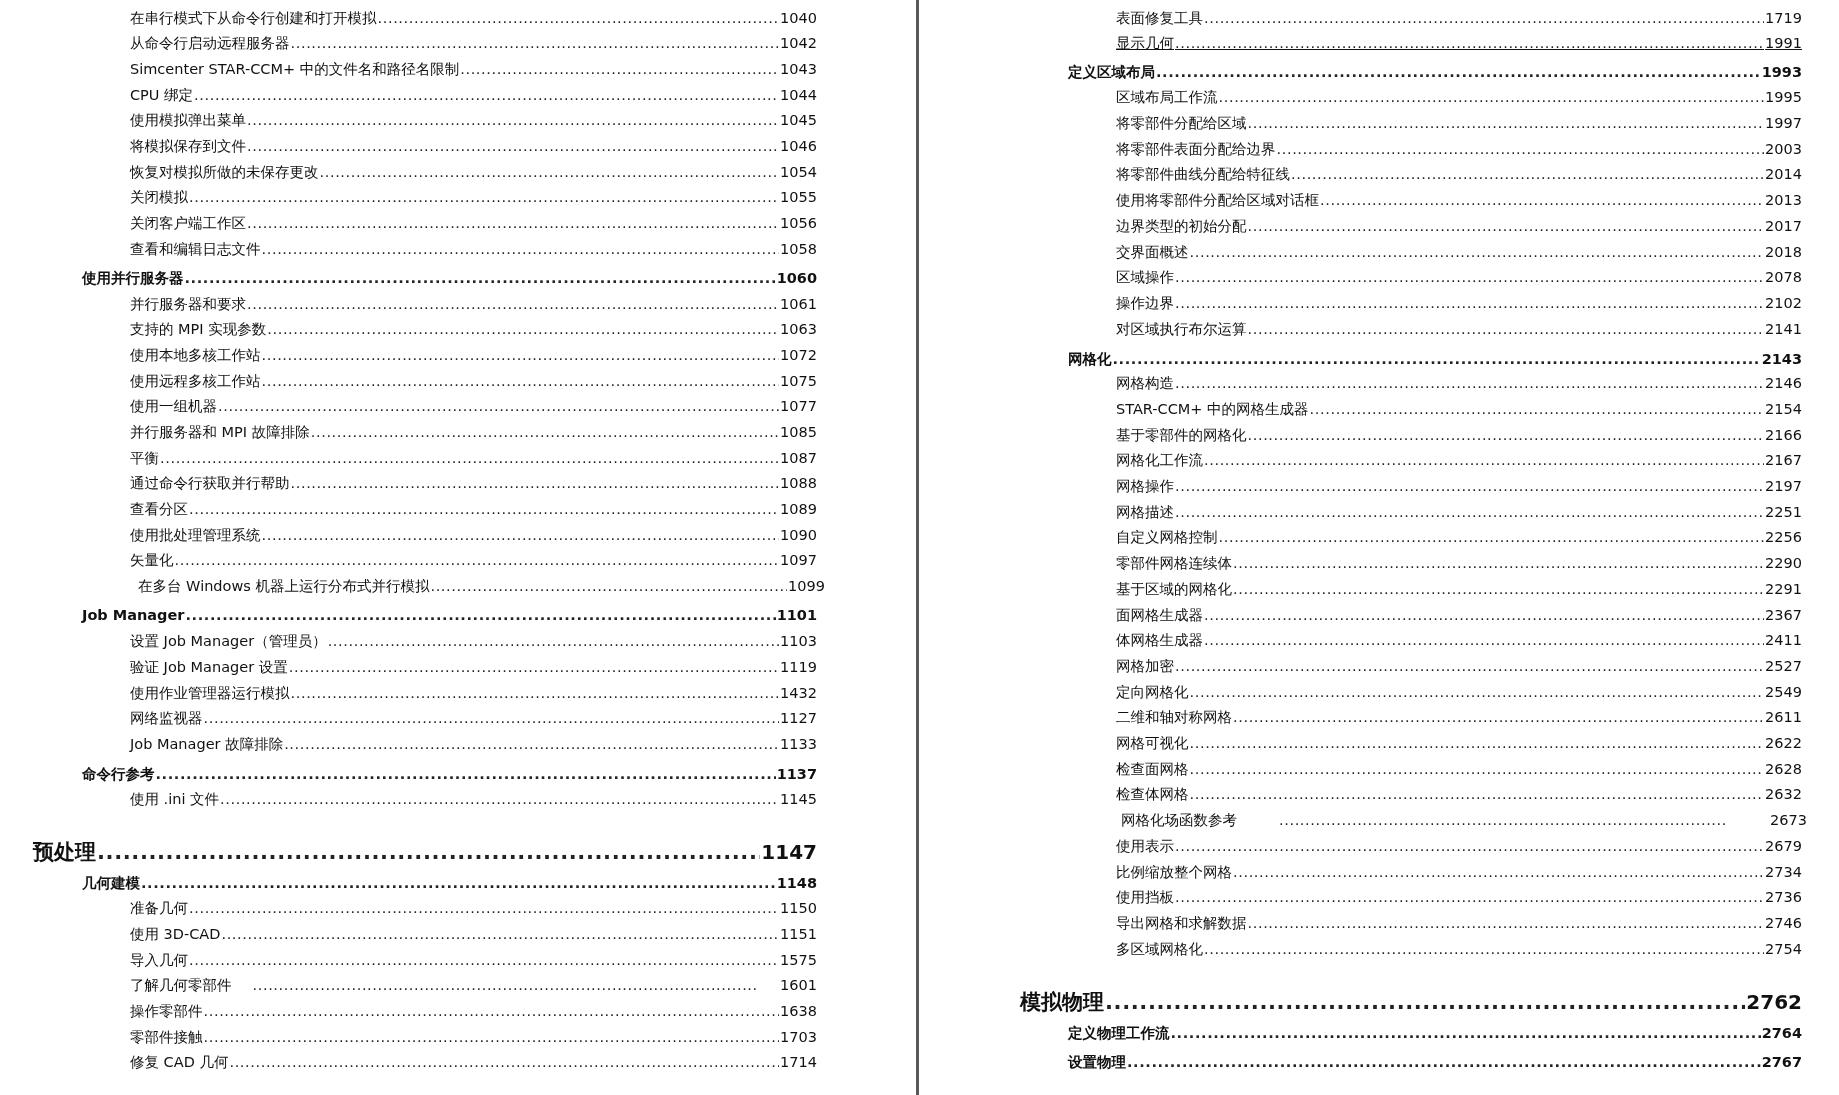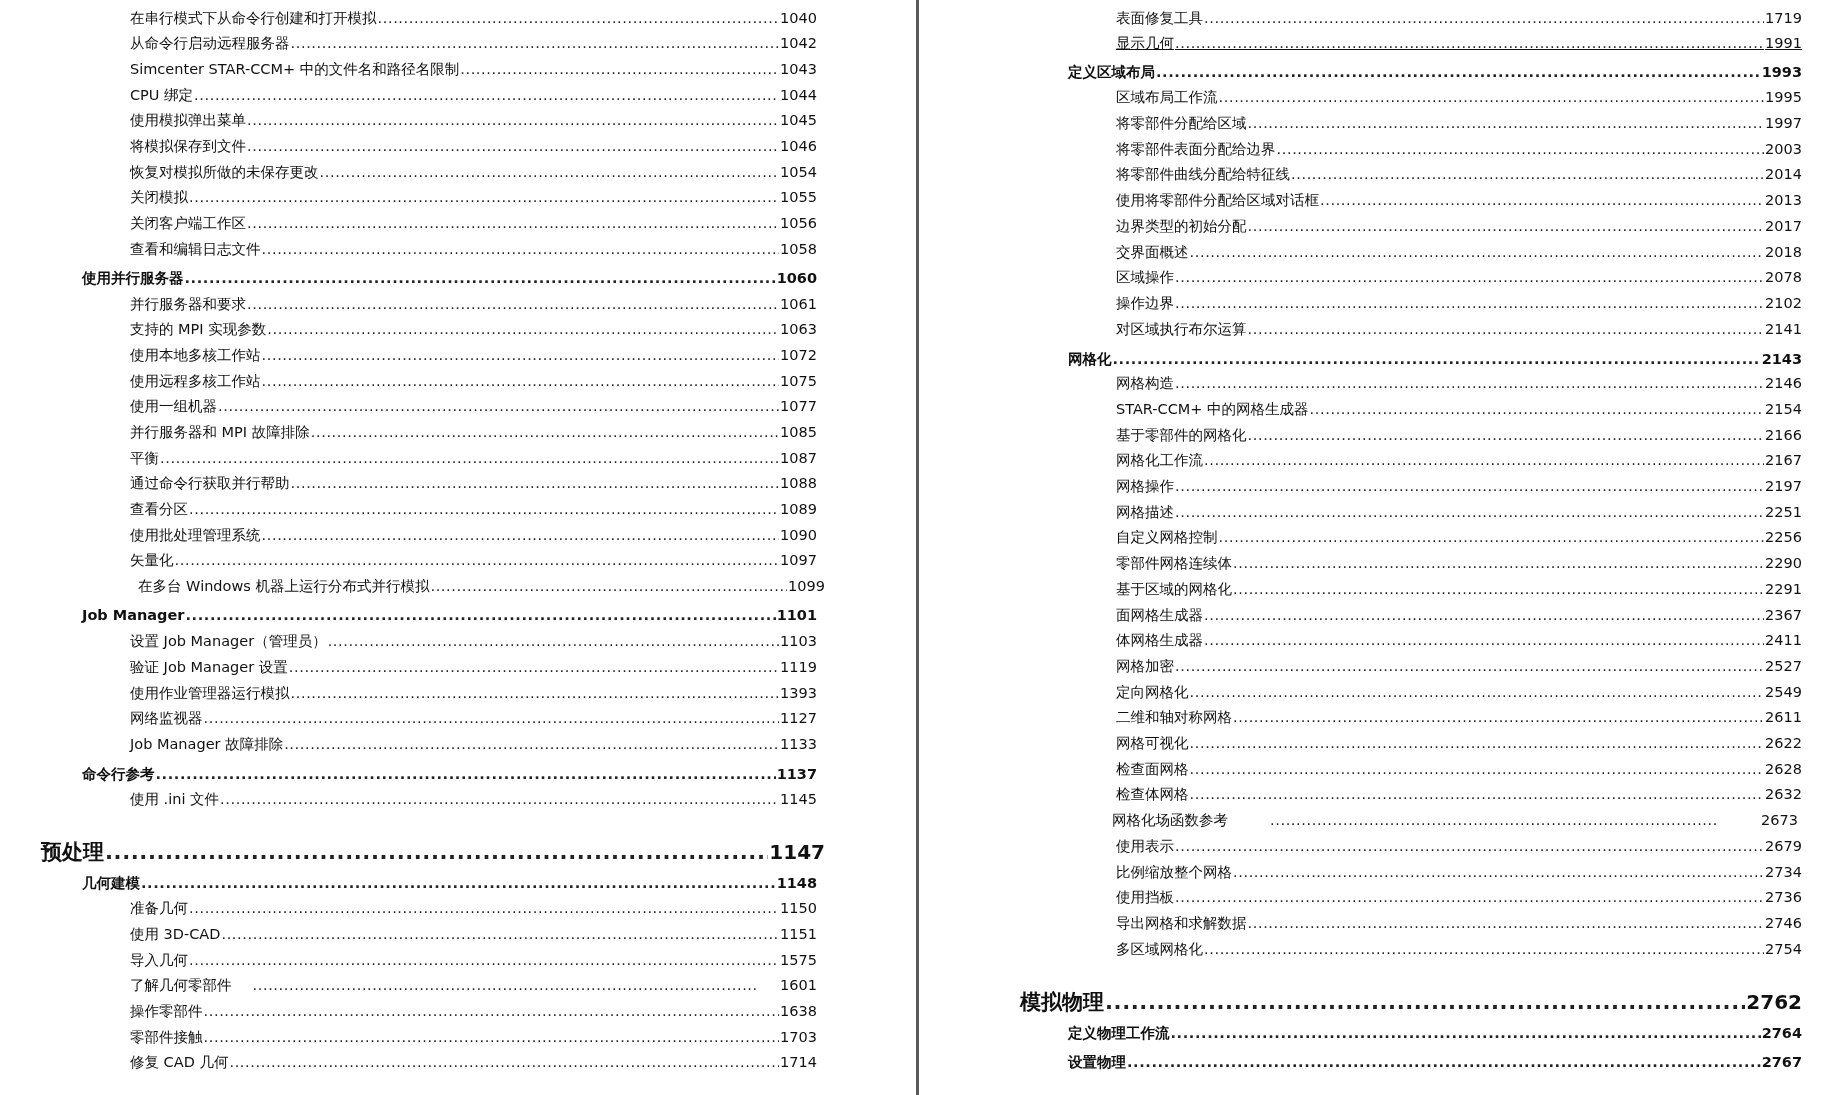--- a/index.html
+++ b/index.html
@@ -150,21 +150,21 @@
       <span class="p">1103</span>
     </div>
     <div class="row lv2" style="left: 130px; width: 687px; top: 656.8px;">
       <span class="t">验证 Job Manager 设置</span>
       <span class="dots"></span>
       <span class="p">1119</span>
     </div>
     <div class="row lv2" style="left: 130px; width: 687px; top: 682.5px;">
       <span class="t">使用作业管理器运行模拟</span>
       <span class="dots"></span>
-      <span class="p">1393</span>
+      <span class="p">1432</span>
     </div>
     <div class="row lv2" style="left: 130px; width: 687px; top: 708.3px;">
       <span class="t">网络监视器</span>
       <span class="dots"></span>
       <span class="p">1127</span>
     </div>
     <div class="row lv2" style="left: 130px; width: 687px; top: 734px;">
       <span class="t">Job Manager 故障排除</span>
       <span class="dots"></span>
       <span class="p">1133</span>
@@ -172,21 +172,21 @@
     <div class="row lv1" style="left: 82px; width: 735px; top: 763.5px;">
       <span class="t">命令行参考</span>
       <span class="dots"></span>
       <span class="p">1137</span>
     </div>
     <div class="row lv2" style="left: 130px; width: 687px; top: 788.5px;">
       <span class="t">使用 .ini 文件</span>
       <span class="dots"></span>
       <span class="p">1145</span>
     </div>
-    <div class="row lv0" style="left: 41px; width: 784px; top: 838px;">
+    <div class="row lv0" style="left: 33px; width: 784px; top: 838px;">
       <span class="t">预处理</span>
       <span class="dots"></span>
       <span class="p">1147</span>
     </div>
     <div class="row lv1" style="left: 82px; width: 735px; top: 872.5px;">
       <span class="t">几何建模</span>
       <span class="dots"></span>
       <span class="p">1148</span>
     </div>
     <div class="row lv2" style="left: 130px; width: 687px; top: 898.3px;">
@@ -375,21 +375,21 @@
     <div class="row lv2" style="left: 196px; width: 686px; top: 758.7px;">
       <span class="t">检查面网格</span>
       <span class="dots"></span>
       <span class="p">2628</span>
     </div>
     <div class="row lv2" style="left: 196px; width: 686px; top: 784.4px;">
       <span class="t">检查体网格</span>
       <span class="dots"></span>
       <span class="p">2632</span>
     </div>
-    <div class="row lv2" style="left: 192px; width: 686px; top: 810.1px; gap: 41px;">
+    <div class="row lv2" style="left: 201px; width: 686px; top: 810.1px; gap: 41px;">
       <span class="t">网格化场函数参考</span>
       <span class="dots"></span>
       <span class="p">2673</span>
     </div>
     <div class="row lv2" style="left: 196px; width: 686px; top: 835.8px;">
       <span class="t">使用表示</span>
       <span class="dots"></span>
       <span class="p">2679</span>
     </div>
     <div class="row lv2" style="left: 196px; width: 686px; top: 861.5px;">

